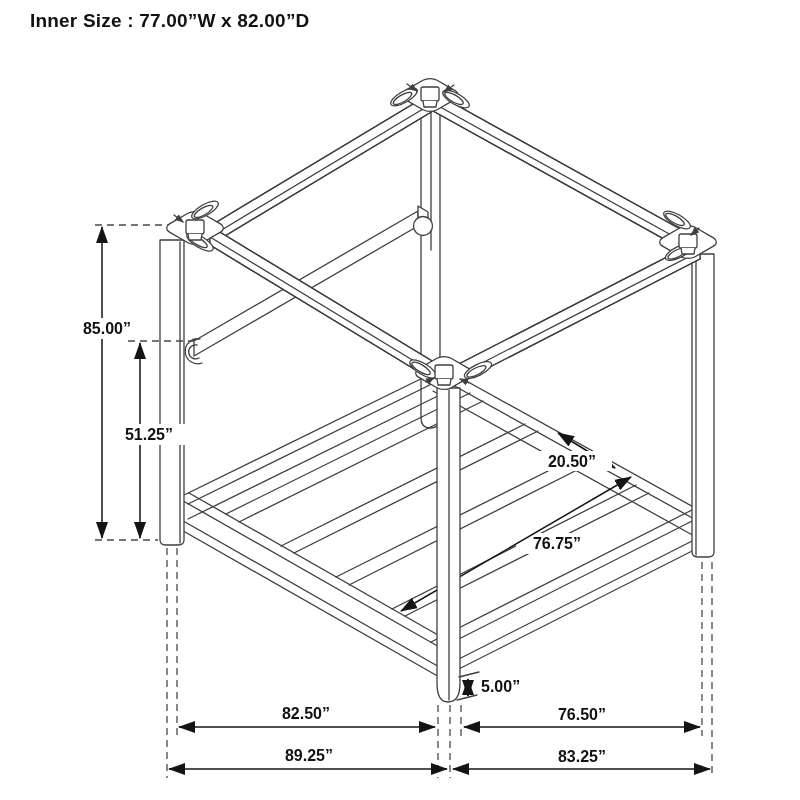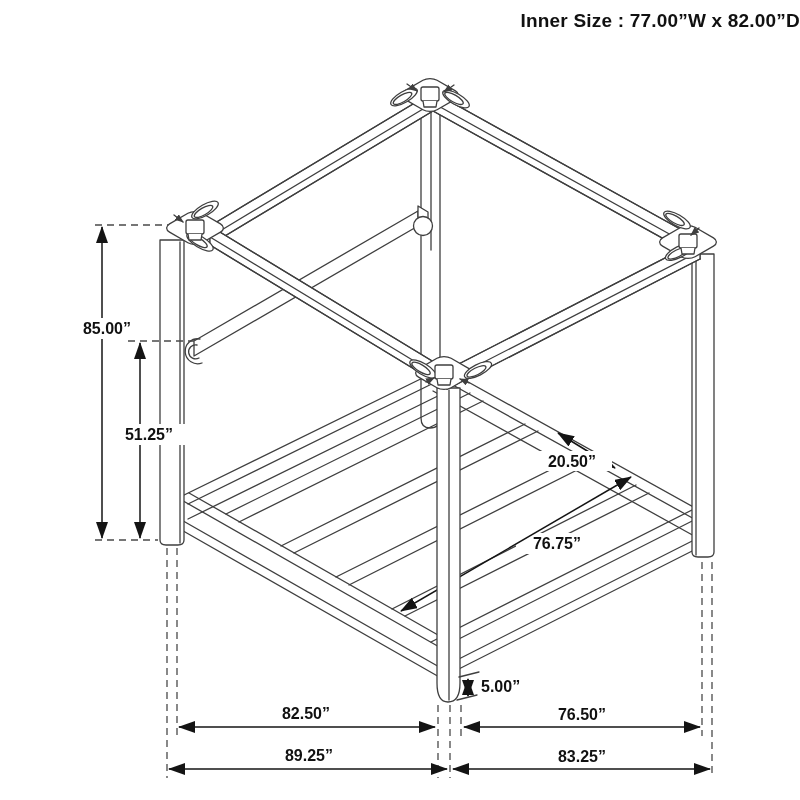--- a/index.html
+++ b/index.html
@@ -1,18 +1,18 @@
 <!DOCTYPE html>
 <html><head>
 <meta charset="utf-8">
 <style>
   html,body{margin:0;padding:0;background:#ffffff;}
   #stage{position:relative;width:800px;height:800px;background:#fff;overflow:hidden;
          font-family:"Liberation Sans",sans-serif;}
-  #title{position:absolute;top:10px;left:0;width:800px;text-align:right;
+  #title{position:absolute;top:10px;left:0;width:800px;text-align:left;
          padding-left:30px;box-sizing:border-box;
          font:bold 19px "Liberation Sans",sans-serif;color:#111;letter-spacing:.2px;}
   svg{position:absolute;top:0;left:0;}
   .ln{stroke:#3f3f3f;stroke-width:1.3;fill:none;stroke-linecap:round;stroke-linejoin:round;}
   .lnf{stroke:#3f3f3f;stroke-width:1.3;fill:#fff;stroke-linejoin:round;}
   .dim{stroke:#141414;stroke-width:1.5;fill:none;}
   .dsh{stroke:#4a4a4a;stroke-width:1.3;fill:none;stroke-dasharray:7 5;}
   .lbl{font:bold 16px "Liberation Sans",sans-serif;fill:#111;}
   .bg{fill:#fff;}
 </style>

